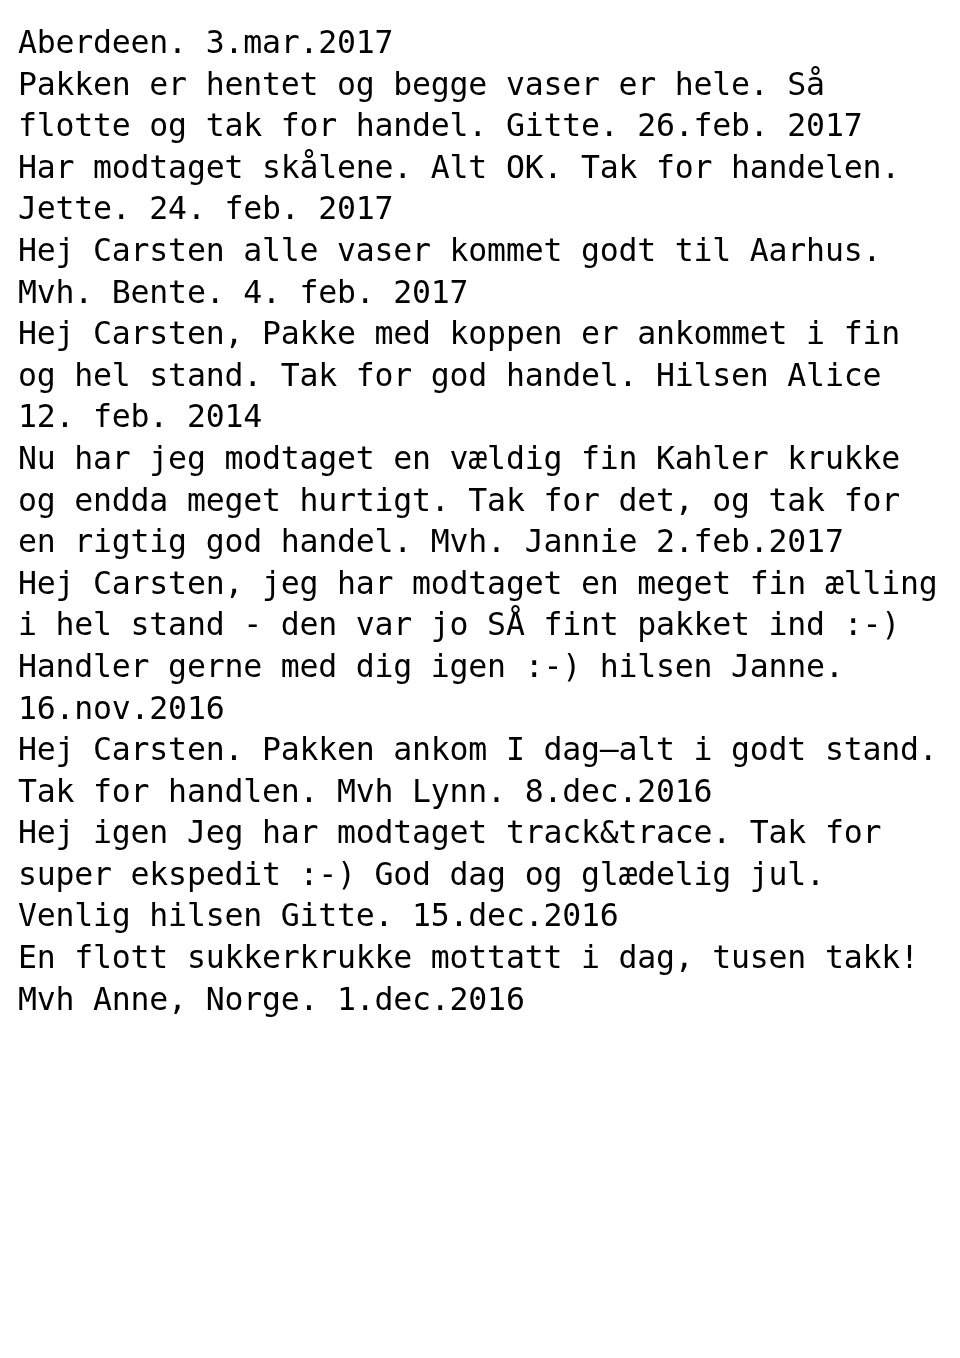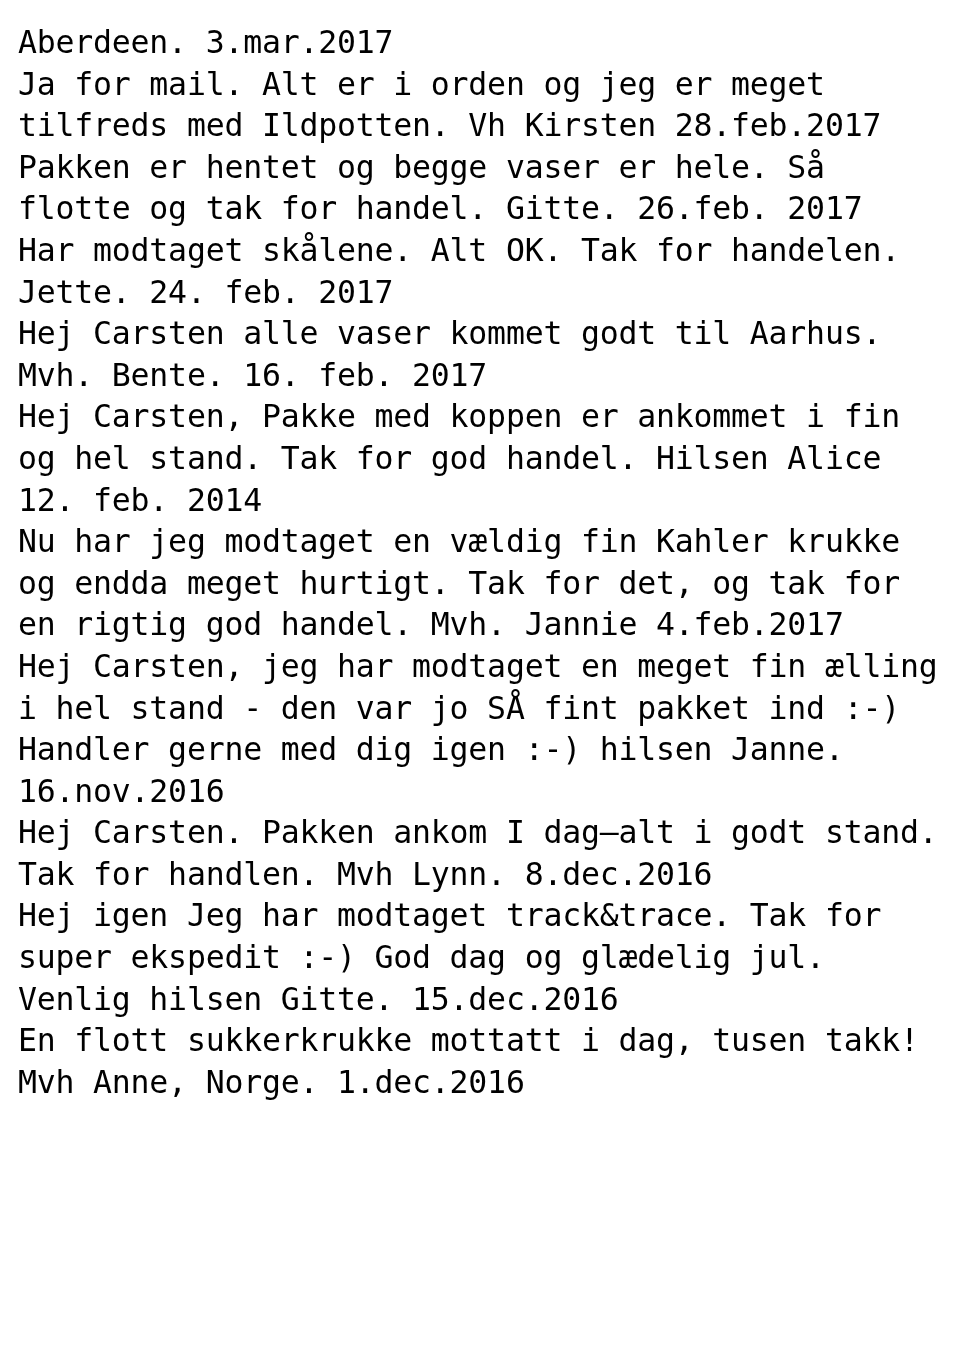--- a/index.html
+++ b/index.html
@@ -33,24 +33,23 @@
     word-wrap: break-word;
     font-family: "DejaVu Sans Mono", "Liberation Mono", monospace;
   }
 </style>
 </head>
 <body>
 
 <div class="page">
   <div class="testimonials">
     <div class="entry">Aberdeen. 3.mar.2017</div>
-    <div class="entry">Ja for mail. Alt er i orden og jeg er meget tilfreds med Ildpotten. Vh Kirsten 28.feb.2017</div>
     <div class="entry">Pakken er hentet og begge vaser er hele. Så flotte og tak for handel. Gitte. 26.feb. 2017</div>
     <div class="entry">Har modtaget skålene. Alt OK. Tak for handelen. Jette. 24. feb. 2017</div>
-    <div class="entry">Hej Carsten alle vaser kommet godt til Aarhus. Mvh. Bente. 16. feb. 2017</div>
+    <div class="entry">Hej Carsten alle vaser kommet godt til Aarhus. Mvh. Bente. 4. feb. 2017</div>
     <div class="entry">Hej Carsten, Pakke med koppen er ankommet i fin og hel stand. Tak for god handel. Hilsen Alice 12. feb. 2014</div>
-    <div class="entry">Nu har jeg modtaget en vældig fin Kahler krukke og endda meget hurtigt. Tak for det, og tak for en rigtig god handel. Mvh. Jannie 4.feb.2017</div>
+    <div class="entry">Nu har jeg modtaget en vældig fin Kahler krukke og endda meget hurtigt. Tak for det, og tak for en rigtig god handel. Mvh. Jannie 2.feb.2017</div>
     <div class="entry">Hej Carsten, jeg har modtaget en meget fin ælling i hel stand - den var jo SÅ fint pakket ind :-) Handler gerne med dig igen :-) hilsen Janne. 16.nov.2016</div>
     <div class="entry">Hej Carsten. Pakken ankom I dag—alt i godt stand. Tak for handlen. Mvh Lynn. 8.dec.2016</div>
     <div class="entry">Hej igen Jeg har modtaget track&amp;trace. Tak for super ekspedit :-) God dag og glædelig jul. Venlig hilsen Gitte. 15.dec.2016</div>
     <div class="entry">En flott sukkerkrukke mottatt i dag, tusen takk! Mvh Anne, Norge. 1.dec.2016</div>
   </div>
 </div>
 
 </body></html>

